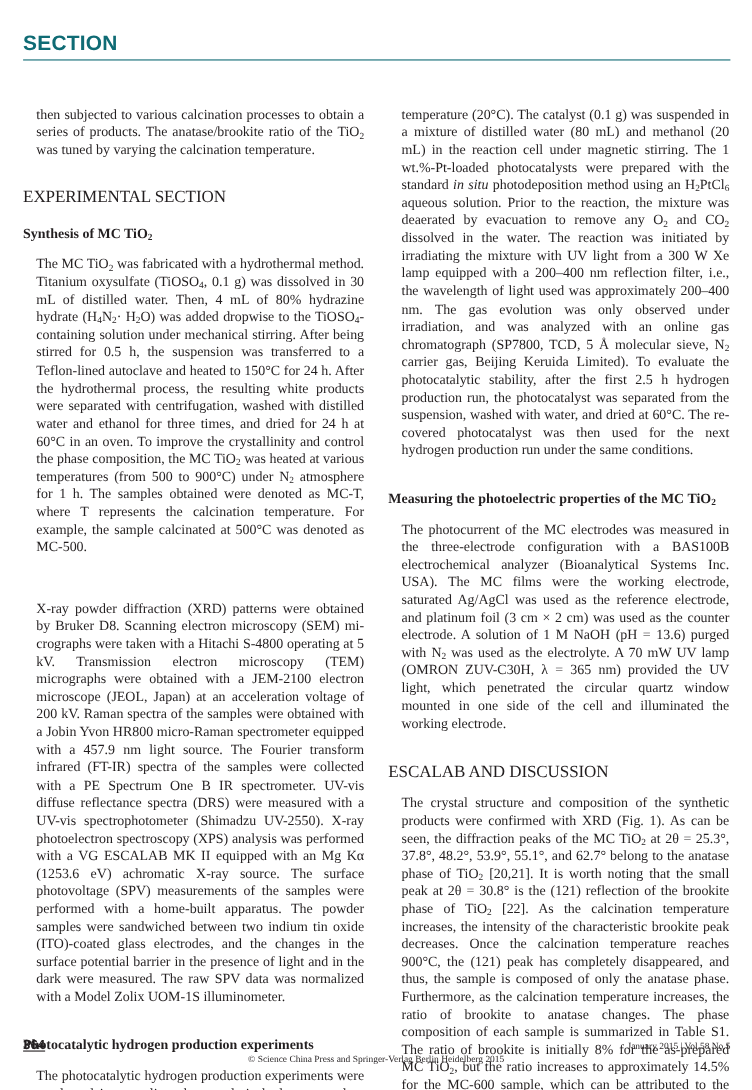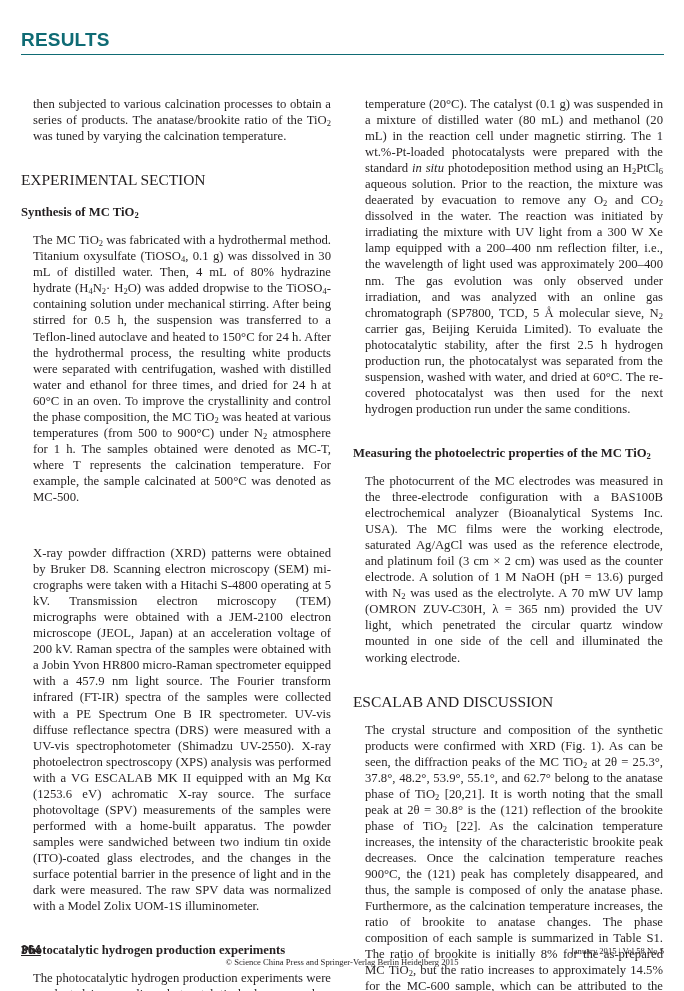--- a/index.html
+++ b/index.html
@@ -17,21 +17,21 @@
   sub { font-size: 8.5px; line-height: 0; vertical-align: -2px; }
   .hl { background: #4d7c0f; border-radius: 5px; padding: 0 1px; }
   .footer-page { position: absolute; left: 21px; top: 943px; font-family: "Liberation Sans", sans-serif; font-weight: bold; font-size: 12px; color: #231f20; text-decoration: underline; }
   .footer-copy { position: absolute; left: 0; width: 684px; top: 957px; text-align: center; font-family: "Liberation Serif", serif; font-size: 8.6px; color: #231f20; }
   .footer-issue { position: absolute; right: 20px; top: 946px; font-family: "Liberation Serif", serif; font-size: 8.6px; color: #231f20; }
 </style>
 </head>
 <body>
 
 <div class="header">
-  <span class="left">RESULTS</span>
+  <span class="left">SECTION</span>
 </div>
 
 <div class="col left">
   <p><span>then subjected to various calcination processes to obtain a series of products. The anatase/brookite ratio of the TiO</span><sub>2</sub><span> was tuned by varying the calcination temperature.</span></p>
   <div class="gap-sm"></div>
   <h2 class="h1">EXPERIMENTAL SECTION</h2>
   <div class="gap-sm"></div>
   <h3 class="h2"><span>Synthesis of MC TiO</span><sub>2</sub></h3>
   <p><span>The MC TiO</span><sub>2</sub><span> was fabricated with a hydrothermal method. Titanium oxysulfate (TiOSO</span><sub>4</sub><span>, 0.1 g) was dissolved in 30 mL of distilled water. Then, 4 mL of 80% hydrazine hydrate (H</span><sub>4</sub><span>N</span><sub>2</sub><span>· H</span><sub>2</sub><span>O) was added dropwise to the TiOSO</span><sub>4</sub><span>-contain­ing solution under mechanical stirring. After being stirred for 0.5 h, the suspension was transferred to a Teflon-lined autoclave and heated to 150°C for 24 h. After the hydro­thermal process, the resulting white products were sepa­rated with centrifugation, washed with distilled water and ethanol for three times, and dried for 24 h at 60°C in an oven. To improve the crystallinity and control the phase composition, the MC TiO</span><sub>2</sub><span> was heated at various tempera­tures (from 500 to 900°C) under N</span><sub>2</sub><span> atmosphere for 1 h. The samples obtained were denoted as MC-T, where T rep­resents the calcination temperature. For example, the sam­ple calcinated at 500°C was denoted as MC-500.</span></p>
   <div class="gap-sm"></div>

